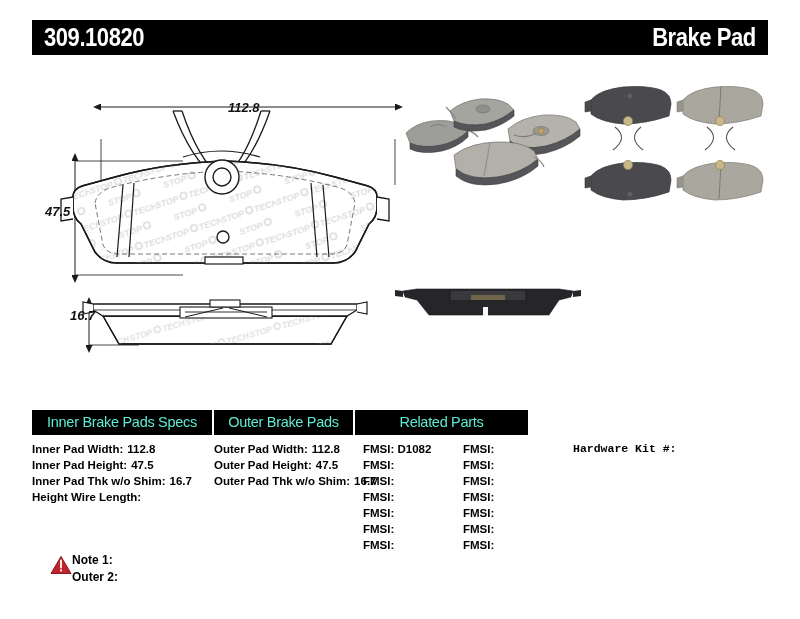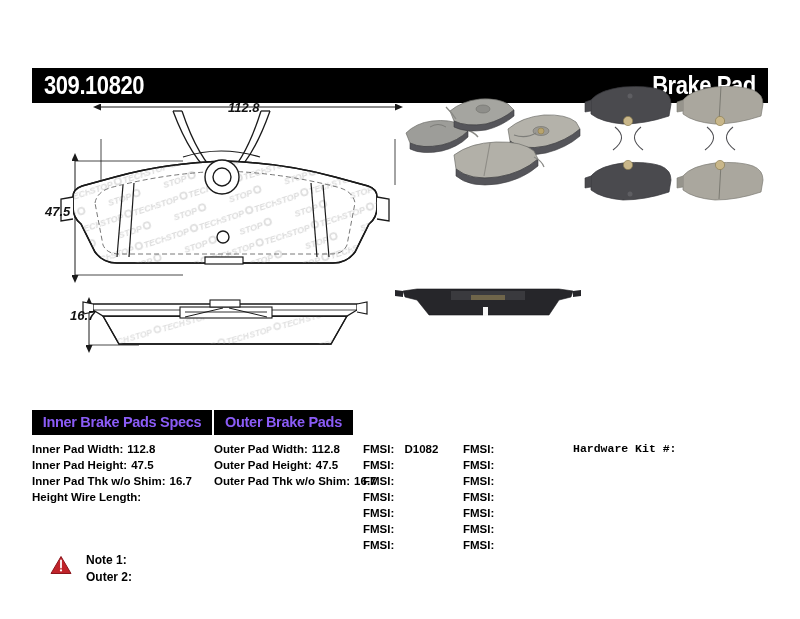--- a/index.html
+++ b/index.html
@@ -11,21 +11,21 @@
     position:relative;
     overflow:hidden;
   }
   .page{position:absolute;left:0;top:0;width:800px;height:619px;}
 
   
   .header-bar{
     position:absolute;left:32px;top:20px;width:736px;height:35px;
     background:#000;
     display:flex;align-items:center;justify-content:space-between;
-    padding:0 12px;box-sizing:border-box;margin-top:48px;
+    padding:0 12px;box-sizing:border-box;
   }
   .header-bar .part-number{
     color:#fff;font-size:25px;font-weight:bold;
     letter-spacing:-0.5px;
     transform:scaleX(0.88);transform-origin:left center;
   }
   .header-bar .product-type{
     color:#fff;font-size:25px;font-weight:bold;
     letter-spacing:-0.5px;
     transform:scaleX(0.88);transform-origin:right center;
@@ -40,24 +40,24 @@
     font-weight:bold;font-style:italic;font-size:13px;
     color:#111;white-space:nowrap;
   }
 
   
   .spec-table{
     position:absolute;left:32px;top:410px;width:736px;
   }
   .table-header-row{display:flex;gap:2px;}
   .th{
-    background:#000;color:#8b5cf6;
+    background:#000;color:#5eead4;
     height:25px;line-height:25px;
     text-align:center;
-    font-size:14.5px;font-weight:bold;
+    font-size:14.5px;font-weight:normal;
     letter-spacing:-0.3px;
     box-sizing:border-box;
     overflow:hidden;
   }
   .col-inner{width:180px;}
   .col-outer{width:139px;}
   .col-fmsi{width:208px;}
   .col-related{width:173px;}
 
   .table-body-row{display:flex;gap:2px;margin-top:6px;}
@@ -67,29 +67,29 @@
     display:flex;
     line-height:16px;white-space:nowrap;
     padding-right:26px;
   }
   .spec-line .lbl{}
   .spec-line .val{margin-left:4px;}
 
   .fmsi-grid{display:flex;padding-left:8px;}
   .fmsi-col{width:50%;}
   .fmsi-line{line-height:16px;white-space:nowrap;}
-  .fmsi-line .val{margin-left:7px;}
+  .fmsi-line .val{margin-left:0;}
 
   .related-body{padding-left:8px;font-family:Liberation Mono, monospace;}
   .related-line{line-height:16px;white-space:nowrap;}
 
   
   .notes{
     position:absolute;left:50px;top:552px;
-    display:flex;align-items:flex-start;gap:14px;
+    display:flex;align-items:flex-start;gap:0;
   }
   .warn-icon{width:22px;height:20px;flex:none;margin-top:3px;}
   .notes-text{font-size:12px;font-weight:bold;line-height:17px;}
 </style>
 </head>
 <body>
 
 <div class="page">
 
   <div class="header-bar">
@@ -278,20 +278,21 @@
       <path d="M180,24 L188,23 L188,29 L180,30 Z" fill="#26262a"></path>
     </svg>
 
   </div>
 
   <div class="spec-table">
 
     <div class="table-header-row">
       <div class="th col-inner">Inner Brake Pads Specs</div>
       <div class="th col-outer">Outer Brake Pads Specs</div>
+      <div class="th col-related">Related Parts</div>
     </div>
 
     <div class="table-body-row">
 
       <div class="td col-inner">
         <div class="spec-line">
           <span class="lbl">Inner Pad Width:</span>
           <span class="val">112.8</span>
         </div>
         <div class="spec-line">

